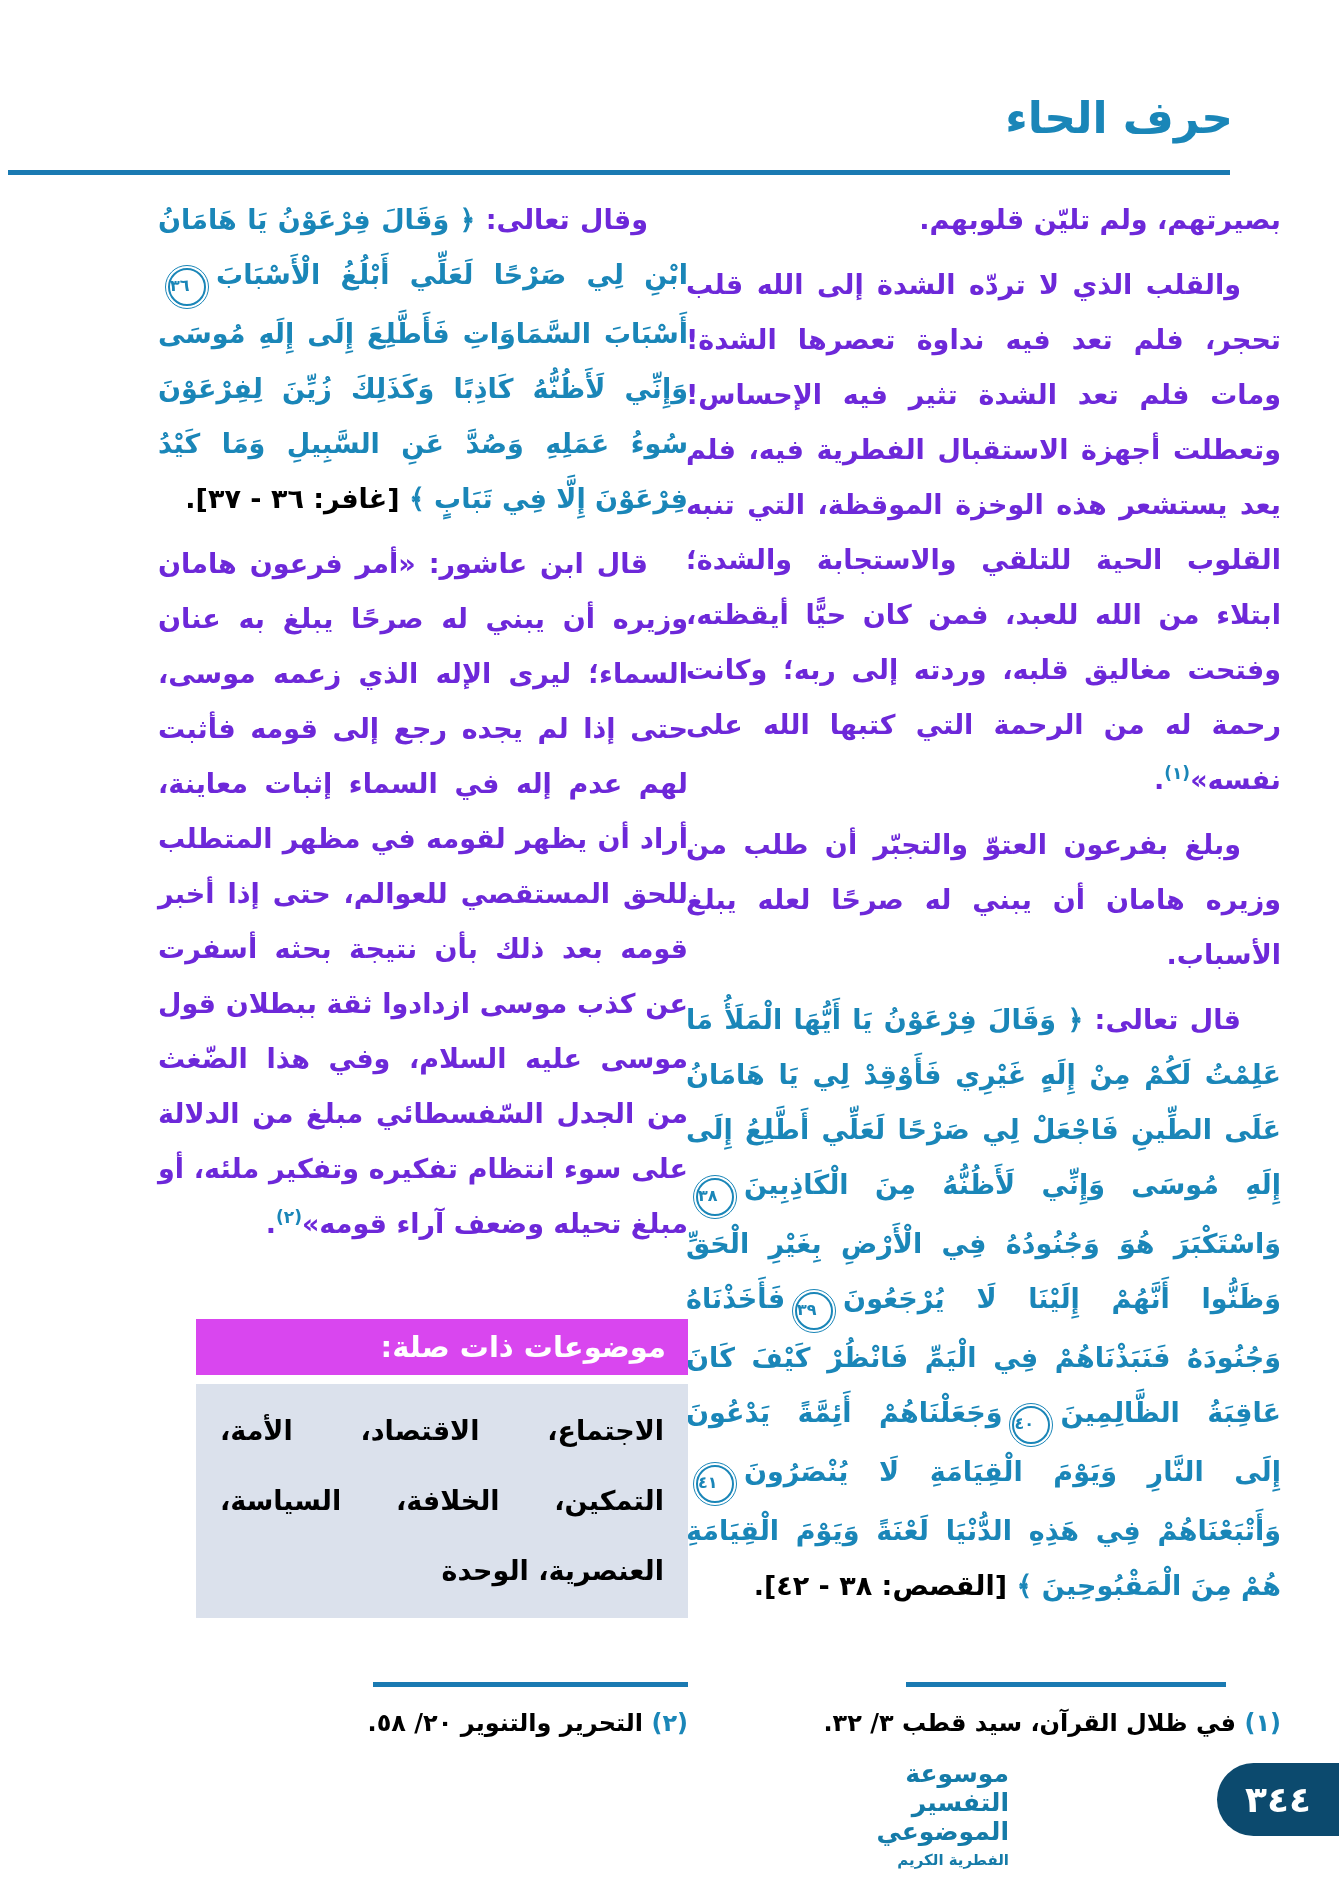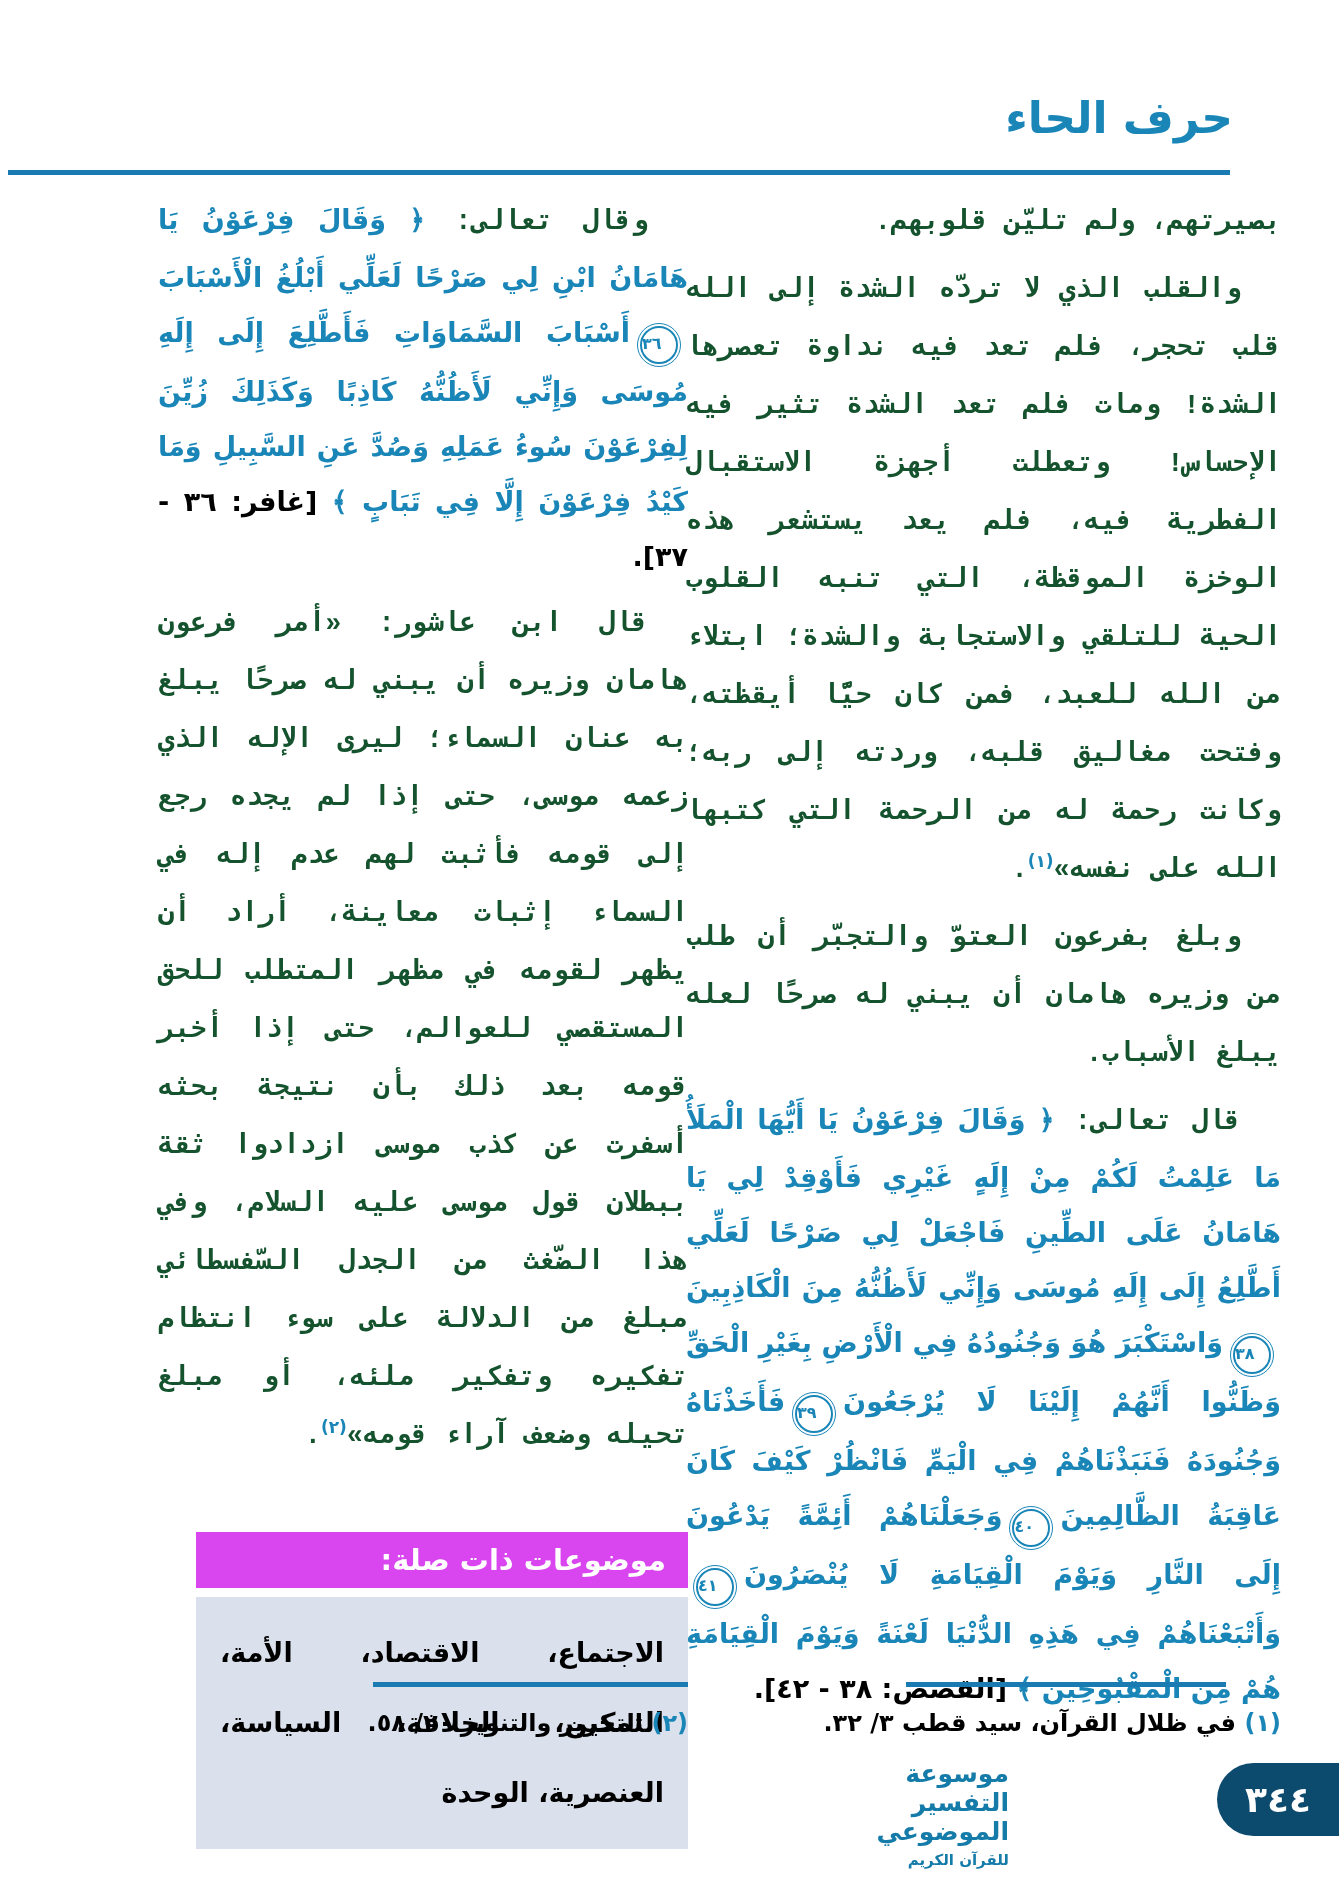--- a/index.html
+++ b/index.html
@@ -21,42 +21,42 @@
     position:absolute;top:170px;left:8px;width:1222px;height:5px;
     background:#1a7ab2;
   }
   
   .col{position:absolute;top:192px;font-size:27px;line-height:55px;
        font-weight:700;color:#000;text-align:justify;}
   .col-right{right:58px;width:595px;}
   .col-left{left:158px;width:530px;}
   .para{margin:0 0 10px 0;}
   .indent{text-indent:40px;}
-  .run-body{color:#14532d;font-family:Liberation Mono, monospace;}
+  .run-body{color:#6d28d9;}
   .run-ref{color:#000;}
   .run-quran{color:#1a86b8;}
   .run-fn{
     color:#1a86b8;font-size:17px;vertical-align:super;line-height:0;
   }
   .run-ayah{
     display:inline-block;width:34px;height:34px;line-height:31px;
     border:2px solid #1a86b8;outline:1px solid #1a86b8;outline-offset:2px;
     border-radius:50%;color:#1a86b8;font-size:16px;text-align:left;
     margin:0 10px;vertical-align:-7px;text-indent:0;
   }
   
   .related{margin-top:68px;margin-left:38px;}
   .related-bar{
     background:#d946ef;color:#ffffff;
     height:56px;line-height:56px;padding:0 22px;
     font-size:29px;font-weight:700;
   }
   .related-box{
     margin-top:9px;background:#dbe1ec;color:#000;
-    padding:21px 24px;font-size:27px;line-height:70px;
+    padding:12px 24px;font-size:27px;line-height:70px;
     font-weight:700;text-align:justify;
   }
   
   .fn{position:absolute;font-size:24px;font-weight:700;color:#000;}
   .fn-right{top:1682px;right:58px;width:595px;}
   .fn-left{top:1682px;left:158px;width:530px;}
   .fn-rule{height:5px;background:#1a7ab2;}
   .fn-rule-right{width:320px;margin-right:55px;}
   .fn-rule-left{width:315px;margin-right:0;}
   .fn-text{margin-top:16px;line-height:40px;}
@@ -110,17 +110,17 @@
   <div class="fn fn-left">
     <div class="fn-rule fn-rule-left"></div>
     <div class="fn-text">
       <span class="fn-mark">(٢)</span>
       <span>التحرير والتنوير ٢٠/ ٥٨.</span>
     </div>
   </div>
 
   <div class="logo">
     <div class="logo-main">موسوعة التفسير الموضوعي</div>
-    <div class="logo-sub">للقرآن الكريم</div>
+    <div class="logo-sub">الفطرية الكريم</div>
   </div>
   <div class="page-tab">٣٤٤</div>
 
 </div>
 
 </body></html>

